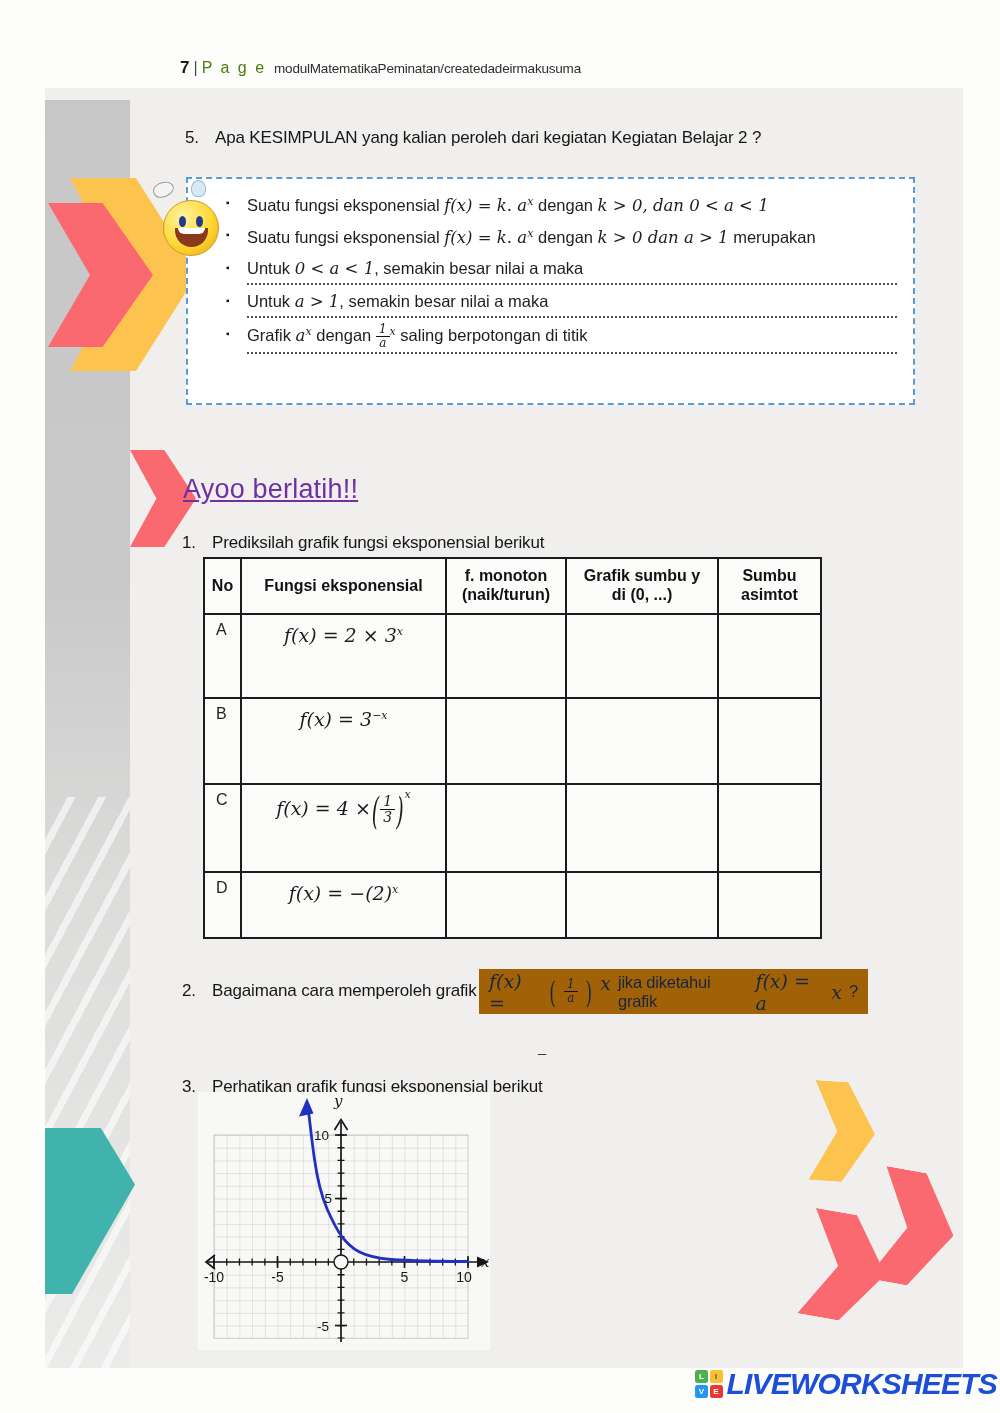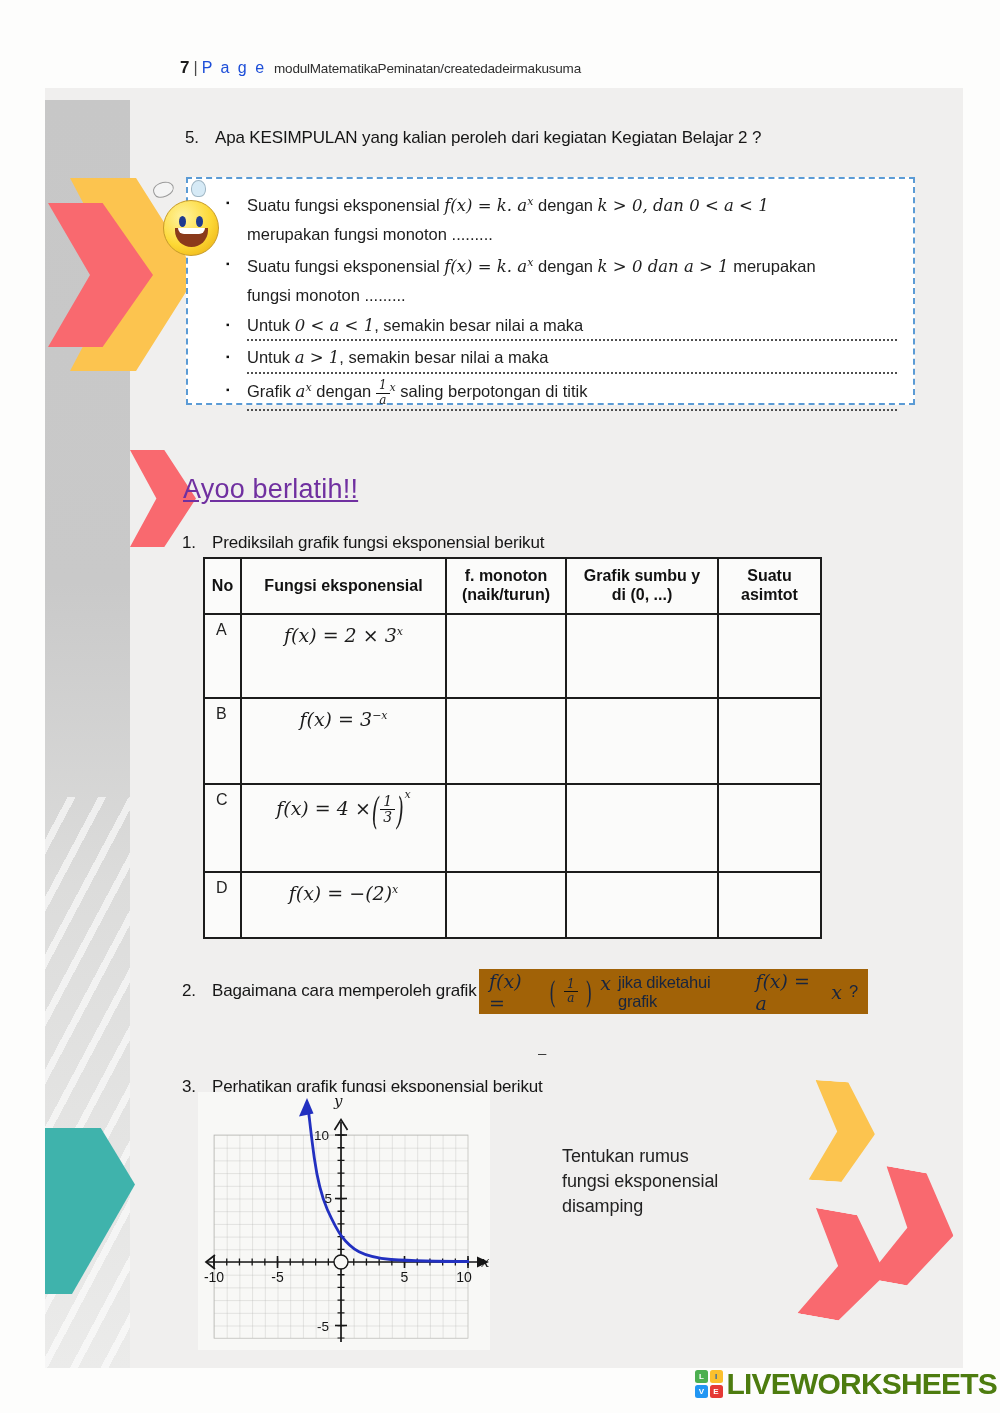--- a/index.html
+++ b/index.html
@@ -21,21 +21,21 @@
   .chev.yellow-br  { left:812px; top:1082px; width:63px; height:100px; background:#fcc44f; transform:rotate(4deg); }
   .chev.pink-br1   { left:876px; top:1172px; width:78px; height:114px; background:#f9696f; transform:rotate(10deg); }
   .chev.pink-br2   { left:806px; top:1214px; width:80px; height:107px; background:#f9696f; transform:rotate(10deg); }
   .teal-arrow { position:absolute; left:45px; top:1128px; width:90px; height:166px; background:#3fb3ac;
     clip-path:polygon(0 0,62% 0,100% 34%,30% 100%,0 100%); z-index:2; }
 
   
   .header { position:absolute; left:180px; top:58px; display:flex; align-items:baseline; color:#1c1c1c; }
   .h-num { font-size:17px; font-weight:bold; }
   .h-sep { font-size:16px; margin:0 4px; color:#4a4a4a; }
-  .h-page { font-size:16px; color:#1d4ed8; letter-spacing:2px; margin-right:8px; }
+  .h-page { font-size:16px; color:#4d7c0f; letter-spacing:2px; margin-right:8px; }
   .h-mod { font-size:13.5px; color:#2e2e2e; letter-spacing:-0.2px; }
 
   
   .q-row { position:absolute; display:flex; gap:14px; font-size:17px; color:#161616; letter-spacing:-0.15px; }
   .q-num { min-width:16px; }
 
   
   .kbox { position:absolute; left:186px; top:177px; width:729px; height:228px; background:#ffffff;
     border:2px dashed #5b9bd5; z-index:4; padding:13px 16px 8px 38px; font-size:16.5px; color:#1e1e1e; }
   .brow { display:flex; gap:11px; margin-bottom:5px; }
@@ -95,21 +95,21 @@
 
   .note { position:absolute; left:562px; top:1144px; font-size:18px; color:#222; line-height:1.38; letter-spacing:-0.1px; }
 
   
   .logo { position:absolute; left:695px; top:1367px; display:flex; align-items:center; gap:4px; }
   .logo-grid { display:grid; grid-template-columns:13px 13px; grid-template-rows:13px 13px; gap:1.5px; }
   .sq { display:flex; align-items:center; justify-content:center; border-radius:2.5px;
     color:#fff; font-size:8px; font-weight:bold; }
   .sq-l { background:#4caf50; } .sq-i { background:#fbc02d; color:#1e60b0; }
   .sq-v { background:#2196f3; } .sq-e { background:#e53935; }
-  .logo-text { font-size:30px; font-weight:bold; color:#4d7c0f; letter-spacing:-0.8px; }
+  .logo-text { font-size:30px; font-weight:bold; color:#1d4ed8; letter-spacing:-0.8px;font-style:italic; }
 </style>
 </head>
 <body>
 
 <div class="page">
 
   <div class="header">
     <span class="h-num">7</span>
     <span class="h-sep">|</span>
     <span class="h-page">P a g e</span>
@@ -131,28 +131,26 @@
   <div class="q-row" style="left:185px; top:128px;">
     <span class="q-num">5.</span>
     <span>Apa KESIMPULAN yang kalian peroleh dari kegiatan Kegiatan Belajar 2 ?</span>
   </div>
 
   <div class="kbox">
     <div class="brow">
       <span class="blt">▪</span>
       <div class="btxt">
         <div><span>Suatu fungsi eksponensial </span><span class="math-i">f(x) = k. a</span><sup class="math-i">x</sup><span> dengan  </span><span class="math-i">k &gt; 0, dan 0 &lt; a &lt; 1</span></div>
-        <div class="line2">merupakan fungsi monoton .........</div>
       </div>
     </div>
     <div class="brow">
       <span class="blt">▪</span>
       <div class="btxt">
         <div><span>Suatu fungsi eksponensial </span><span class="math-i">f(x) = k. a</span><sup class="math-i">x</sup><span> dengan </span><span class="math-i">k &gt; 0 dan a &gt; 1</span><span> merupakan</span></div>
-        <div class="line2">fungsi monoton .........</div>
       </div>
     </div>
     <div class="brow">
       <span class="blt">▪</span>
       <div class="bline"><span>Untuk </span><span class="math-i">0 &lt; a &lt; 1</span><span>, semakin besar nilai a maka</span></div>
     </div>
     <div class="brow">
       <span class="blt">▪</span>
       <div class="bline"><span>Untuk </span><span class="math-i">a &gt; 1</span><span>, semakin besar nilai a maka</span></div>
     </div>
@@ -195,21 +193,21 @@
         <th>Fungsi eksponensial</th>
         <th>
               <div>f. monoton</div>
               <div>(naik/turun)</div>
             </th>
         <th>
               <div>Grafik sumbu y</div>
               <div>di (0, ...)</div>
             </th>
         <th>
-              <div>Suatu</div>
+              <div>Sumbu</div>
               <div>asimtot</div>
             </th>
       </tr>
       <tr class="rA">
         <td class="lab">A</td>
         <td class="formula"><span>f(x) = 2 × 3</span><sup>x</sup></td>
         <td class="ans"></td>
         <td class="ans"></td>
         <td class="ans"></td>
       </tr>
@@ -307,25 +305,20 @@
       <text x="131" y="48" font-size="13.5" text-anchor="end">10</text>
       <text x="134" y="111" font-size="13.5" text-anchor="end">5</text>
       <text x="131" y="238.5" font-size="13.5" text-anchor="end">-5</text>
       <text x="16" y="190" font-size="14" text-anchor="middle">-10</text>
       <text x="79.5" y="190" font-size="14" text-anchor="middle">-5</text>
       <text x="206.5" y="190" font-size="14" text-anchor="middle">5</text>
       <text x="266" y="190" font-size="14" text-anchor="middle">10</text>
     </svg>
   </div>
 
-  <div class="note">
-    <div>Tentukan rumus</div>
-    <div>fungsi eksponensial</div>
-    <div>disamping</div>
-  </div>
 
   <div class="logo">
     <div class="logo-grid">
       <span class="sq sq-l">L</span>
       <span class="sq sq-i">I</span>
       <span class="sq sq-v">V</span>
       <span class="sq sq-e">E</span>
     </div>
     <span class="logo-text">LIVEWORKSHEETS</span>
   </div>

